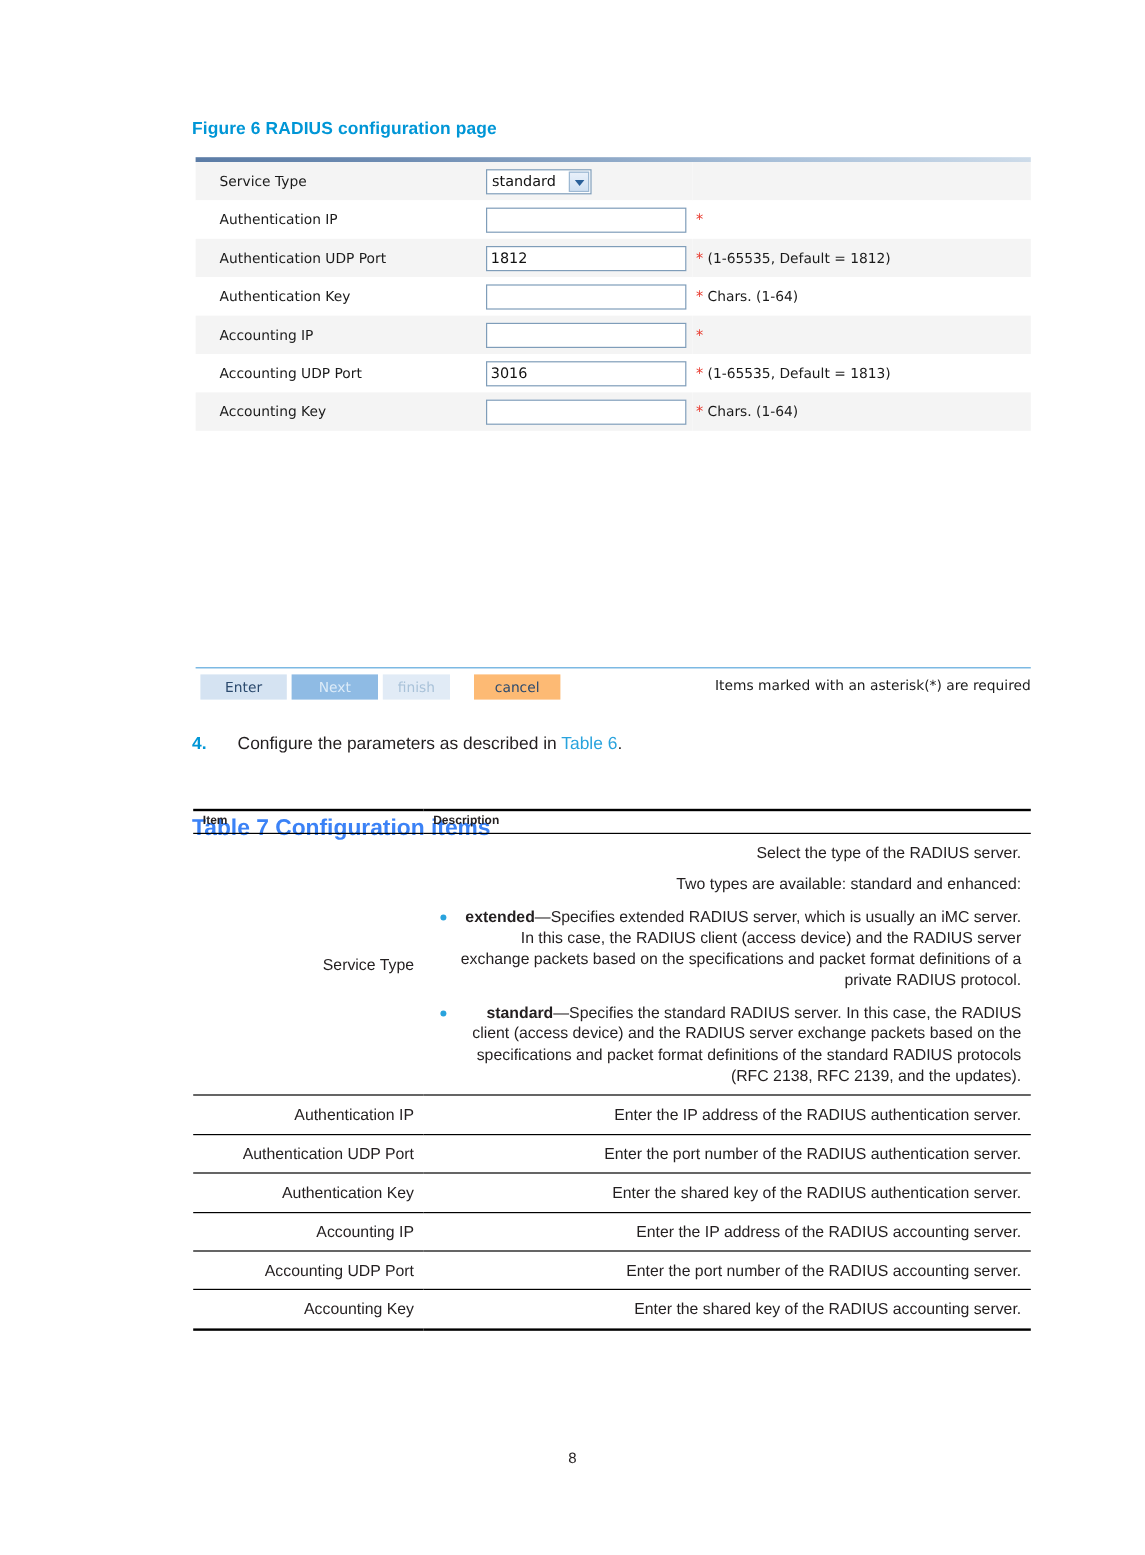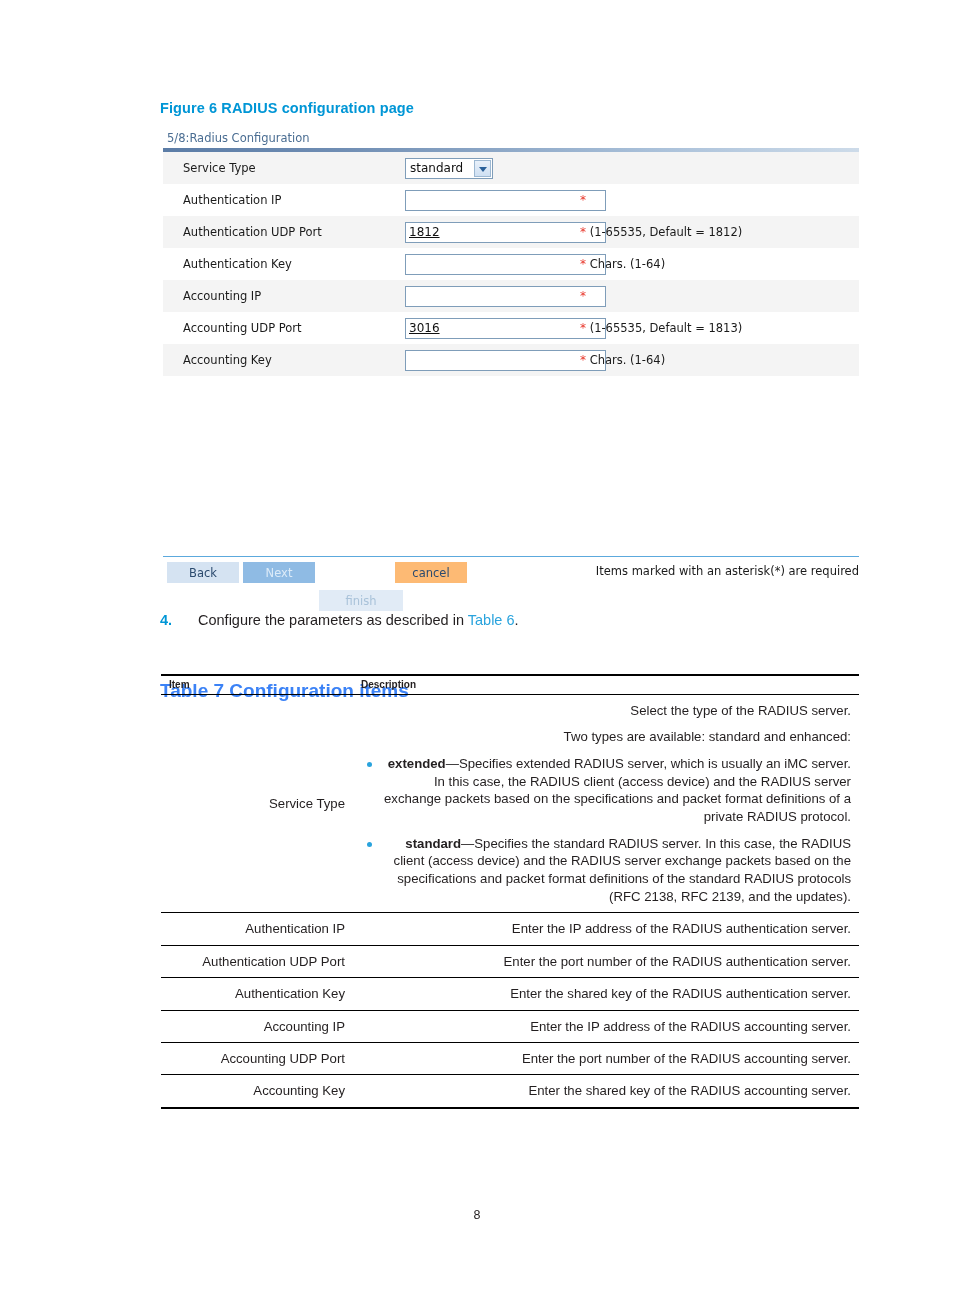--- a/index.html
+++ b/index.html
@@ -63,31 +63,30 @@
     font-size: 11.5px;
     color: #1a1a1a;
   }
   td.lbl    { width: 222px; padding-left: 20px; white-space: nowrap; }
   td.ctrl   { width: 172px; }
   td.hint   { padding-left: 3px; white-space: nowrap; }
 
   .txtbox {
     display: inline-block;
     box-sizing: border-box;
-    width: 201px;
+    width: 167px;
     height: 21px;
     line-height: 19px;
     border: 1px solid #7f9db9;
     background: #ffffff;
     font-family: "DejaVu Sans", sans-serif;
     font-size: 12px;
     color: #111;
     padding: 0 3px;
     vertical-align: middle;
-    text-decoration: underline;
   }
   .selbox {
     display: inline-block;
     box-sizing: border-box;
     height: 21px;
     border: 1px solid #7f9db9;
     background: #ffffff;
     font-family: "DejaVu Sans", sans-serif;
     font-size: 12px;
     color: #111;
@@ -143,21 +142,21 @@
     line-height: 21px;
     text-align: center;
     font-family: "DejaVu Sans", sans-serif;
     font-size: 11.5px;
     border: 1px solid transparent;
     box-sizing: border-box;
     user-select: none;
   }
   .btn-back   { left: 4px;   width: 72px; background: #d5e3f2; color: #2b4a6e; }
   .btn-next   { left: 80px;  width: 72px; background: #8fbbe4; color: #dcebf8; }
-  .btn-finish { left: 156px; width: 84px; background: #e1ebf6; color: #a9c2d9; margin-top: 28px; }
+  .btn-finish { left: 156px; width: 56px; background: #e1ebf6; color: #a9c2d9; }
   .btn-cancel { left: 232px; width: 72px; background: #fdba74; color: #2b4a6e; }
 
   .required-note {
     position: absolute;
     right: 0;
     top: 4px;
     font-family: "DejaVu Sans", sans-serif;
     font-size: 11.5px;
     color: #1a1a1a;
     white-space: nowrap;
@@ -256,21 +255,20 @@
     font-size: 12.5px;
     color: #231f20;
   }
 </style>
 </head>
 <body>
 
 <div class="fig-caption">Figure 6 RADIUS configuration page</div>
 
 <div class="screenshot">
-  <div class="panel-title">5/8:Radius Configuration</div>
   <div class="panel-rule"></div>
 
   <table class="form-table">
     <tbody>
       <tr class="odd">
         <td class="lbl">Service Type</td>
         <td class="ctrl">
           <span class="selbox">
             <span class="sel-text">standard</span>
             <span class="sel-arrow"></span>
@@ -325,21 +323,21 @@
           <span class="txtbox"></span>
         </td>
         <td class="hint"><span class="star">*</span><span class="hinttext"> Chars. (1-64)</span></td>
       </tr>
     </tbody>
   </table>
 </div>
 
 <div class="btnbar-rule"></div>
 <div class="btnbar">
-  <div class="btn btn-back">Back</div>
+  <div class="btn btn-back">Enter</div>
   <div class="btn btn-next">Next</div>
   <div class="btn btn-finish">finish</div>
   <div class="btn btn-cancel">cancel</div>
   <div class="required-note">Items marked with an asterisk(*) are required</div>
 </div>
 
 <div class="step">
   <span class="num">4.</span><span>Configure the parameters as described in </span><span class="xref">Table 6</span><span>.</span>
 </div>
 

